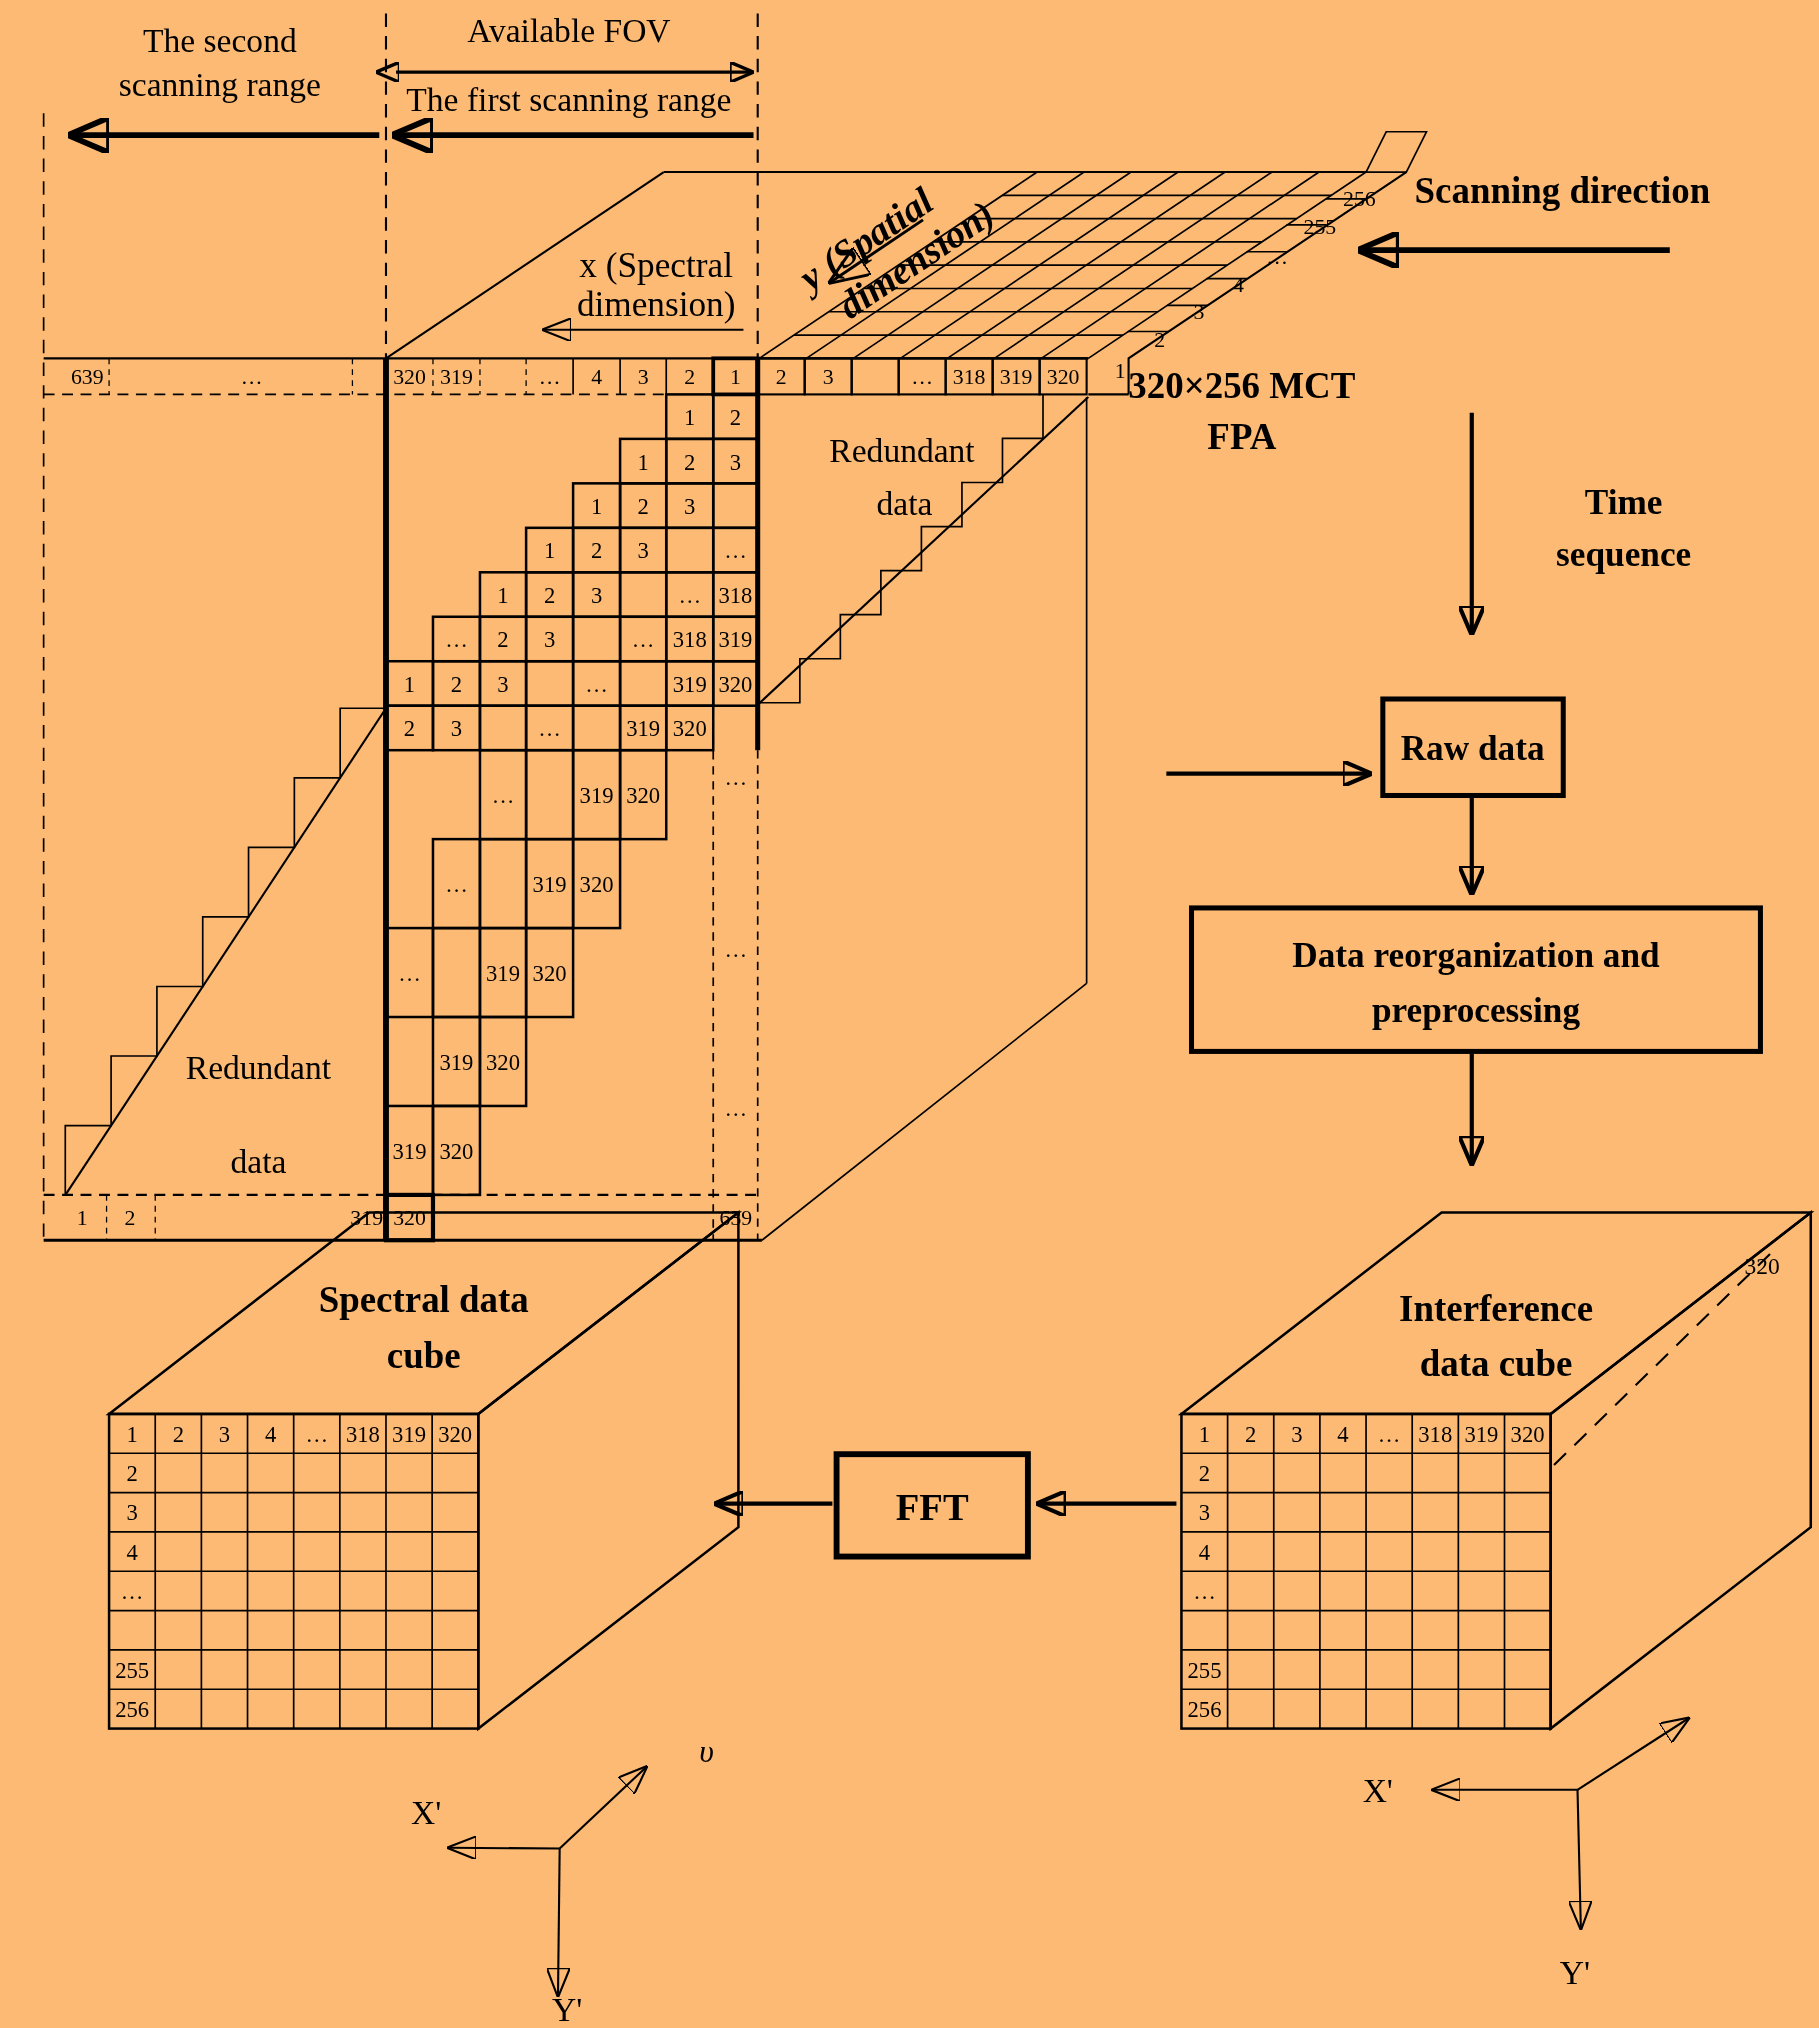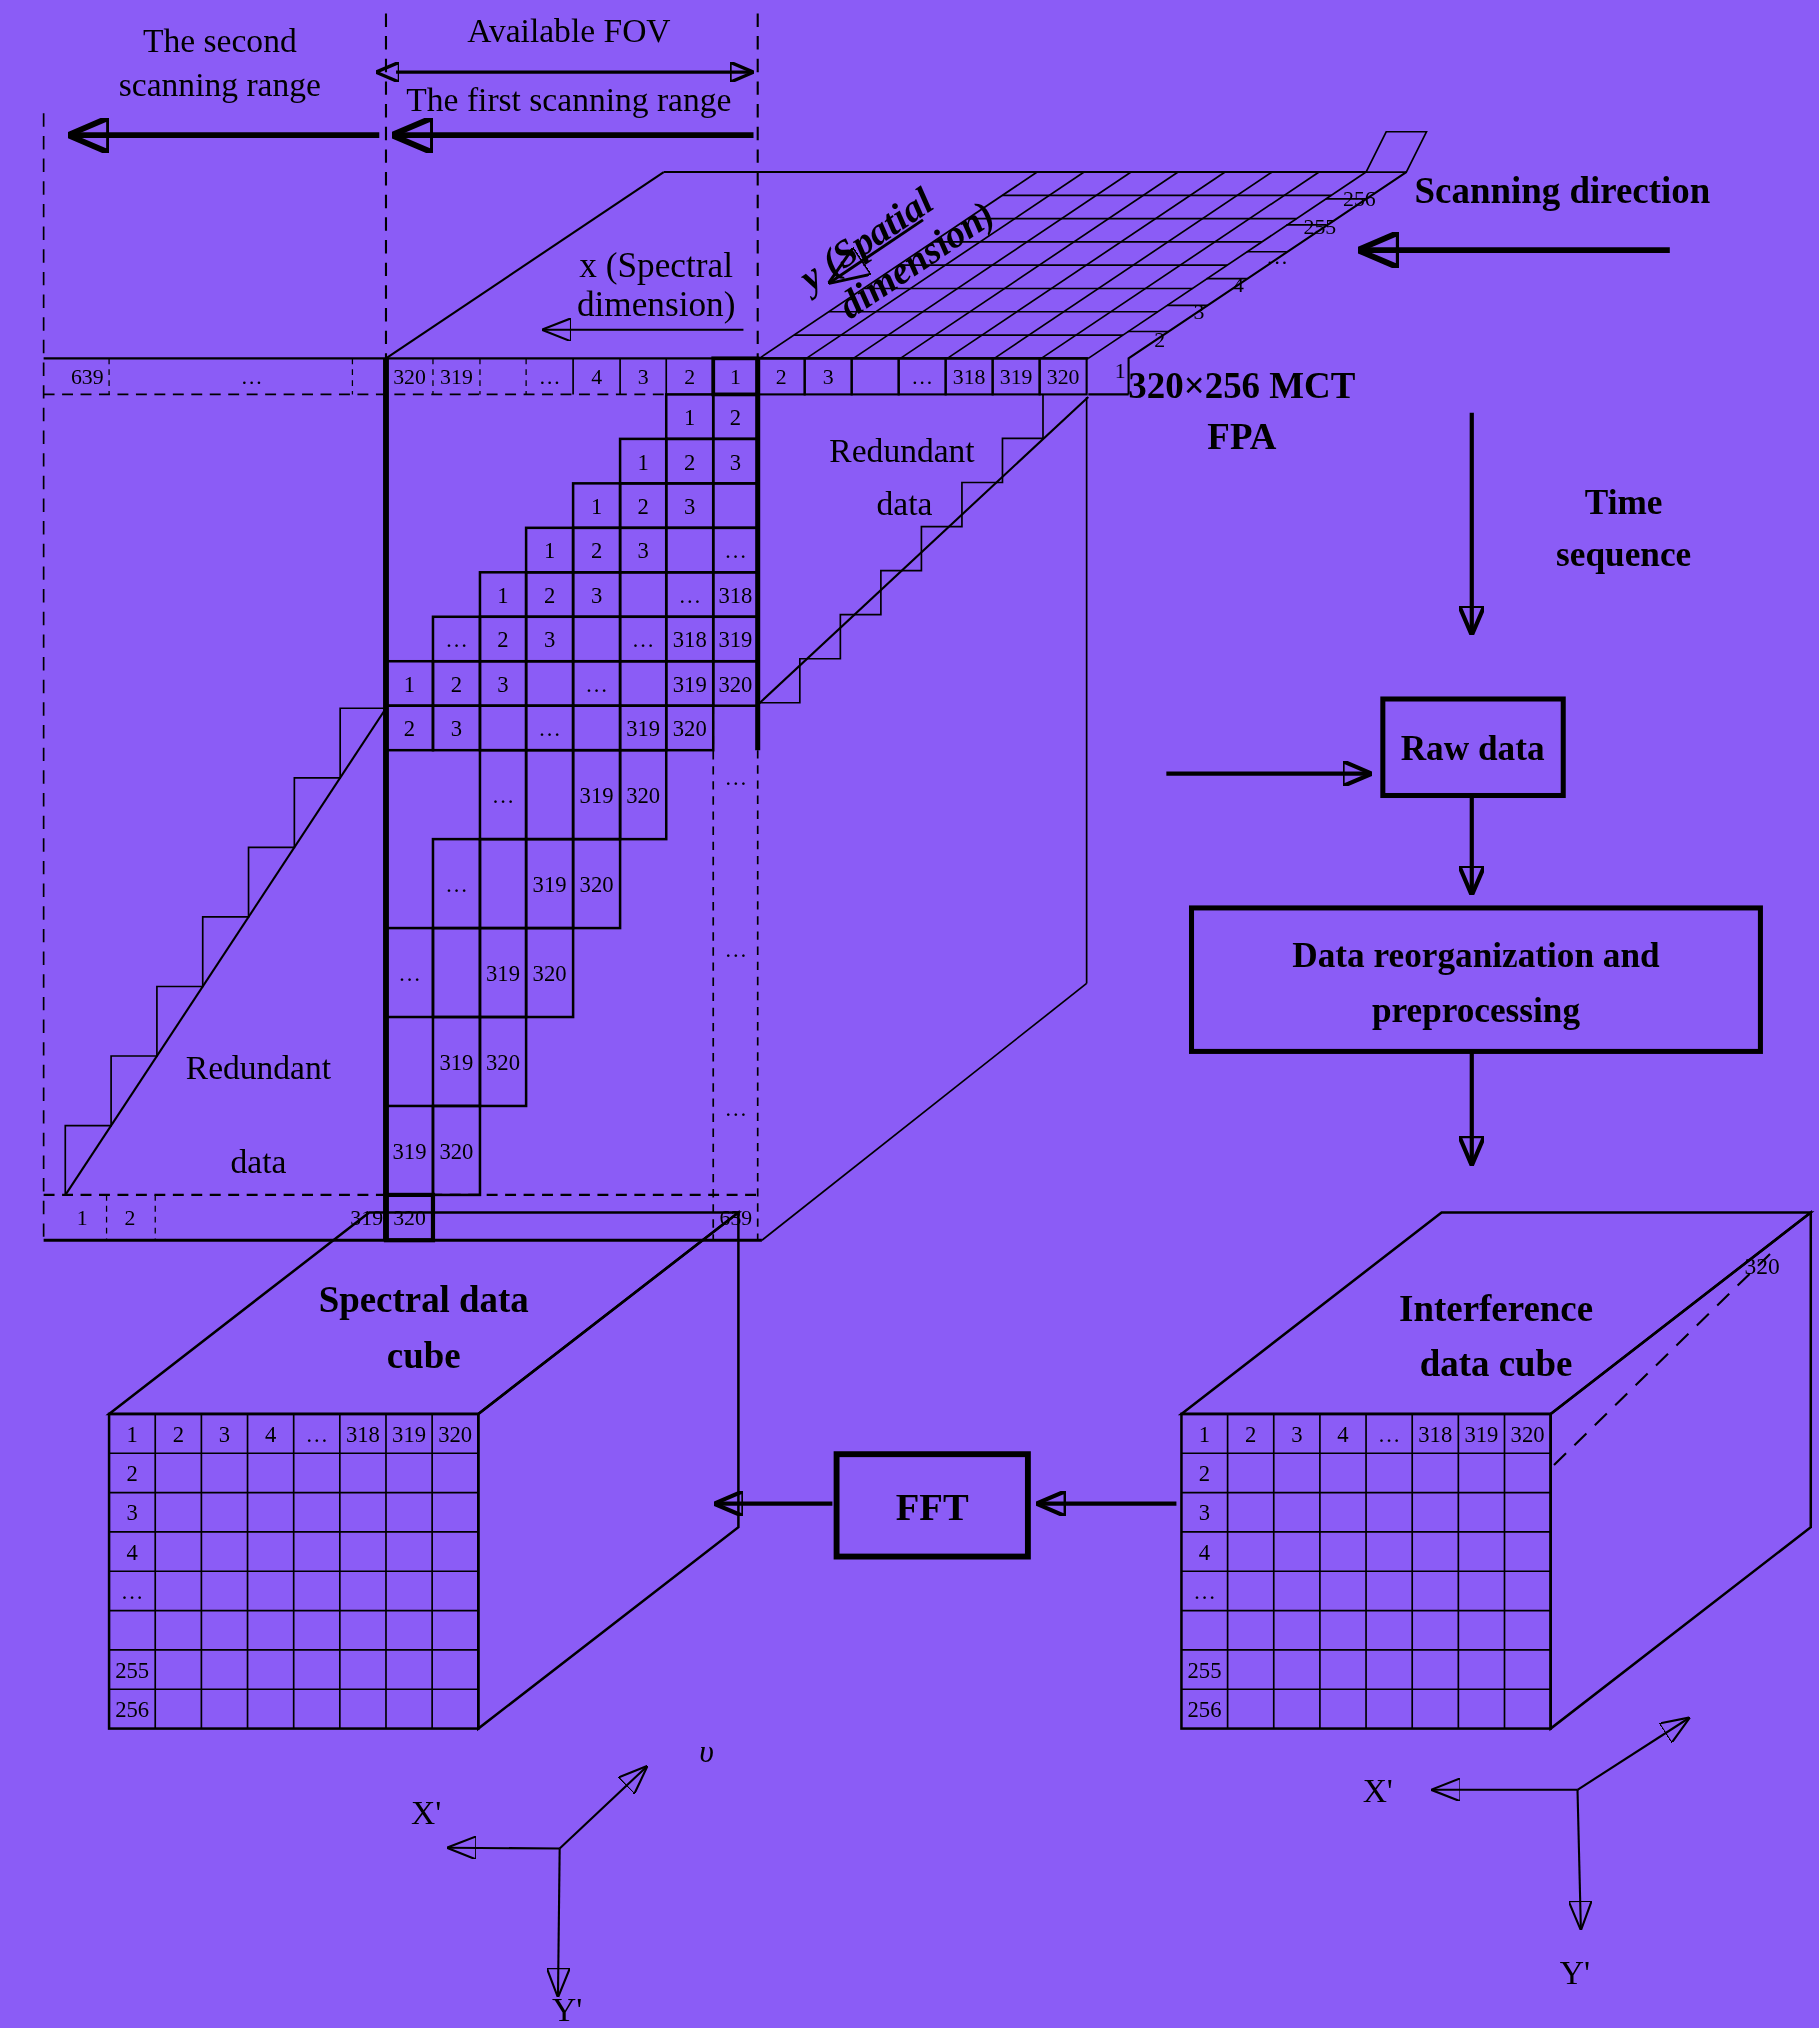--- a/index.html
+++ b/index.html
@@ -1,16 +1,16 @@
 <!DOCTYPE html>
 <html style="font-size:13.4px"><head>
 <meta charset="utf-8">
 <style>
   html,body{margin:0;padding:0;background:#ffffff;}
-  .stage{width:1820px;height:2029px;position:relative;background:#8b5cf6;}
+  .stage{width:1820px;height:2029px;position:relative;background:#fdba74;}
   svg{display:block;}
   text{fill:#000;font-family:"Liberation Serif","DejaVu Serif",serif;}
   .lbl{font-size:40px;}
   .lblb{font-size:44px;font-weight:bold;}
   .lblb42{font-size:42px;font-weight:bold;}
   .num{font-size:26px;}
   .ital{font-style:italic;}
   line,path,rect,polygon,polyline{stroke:#000;fill:none;}
 </style>
 </head>

